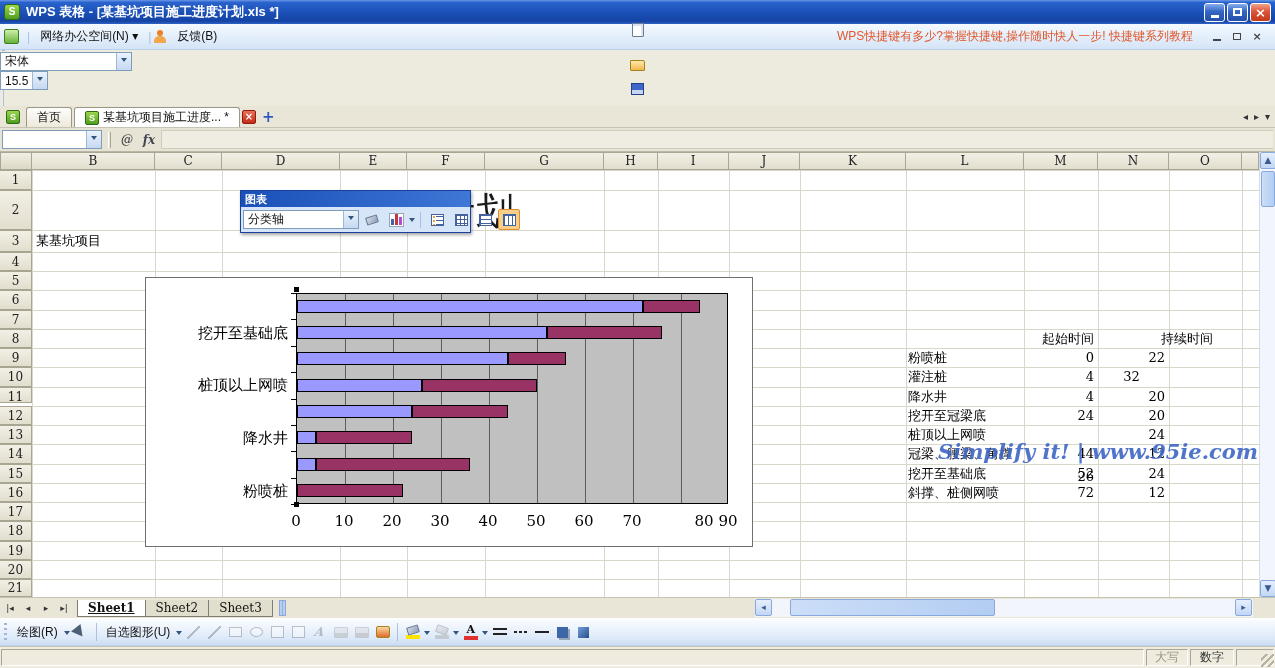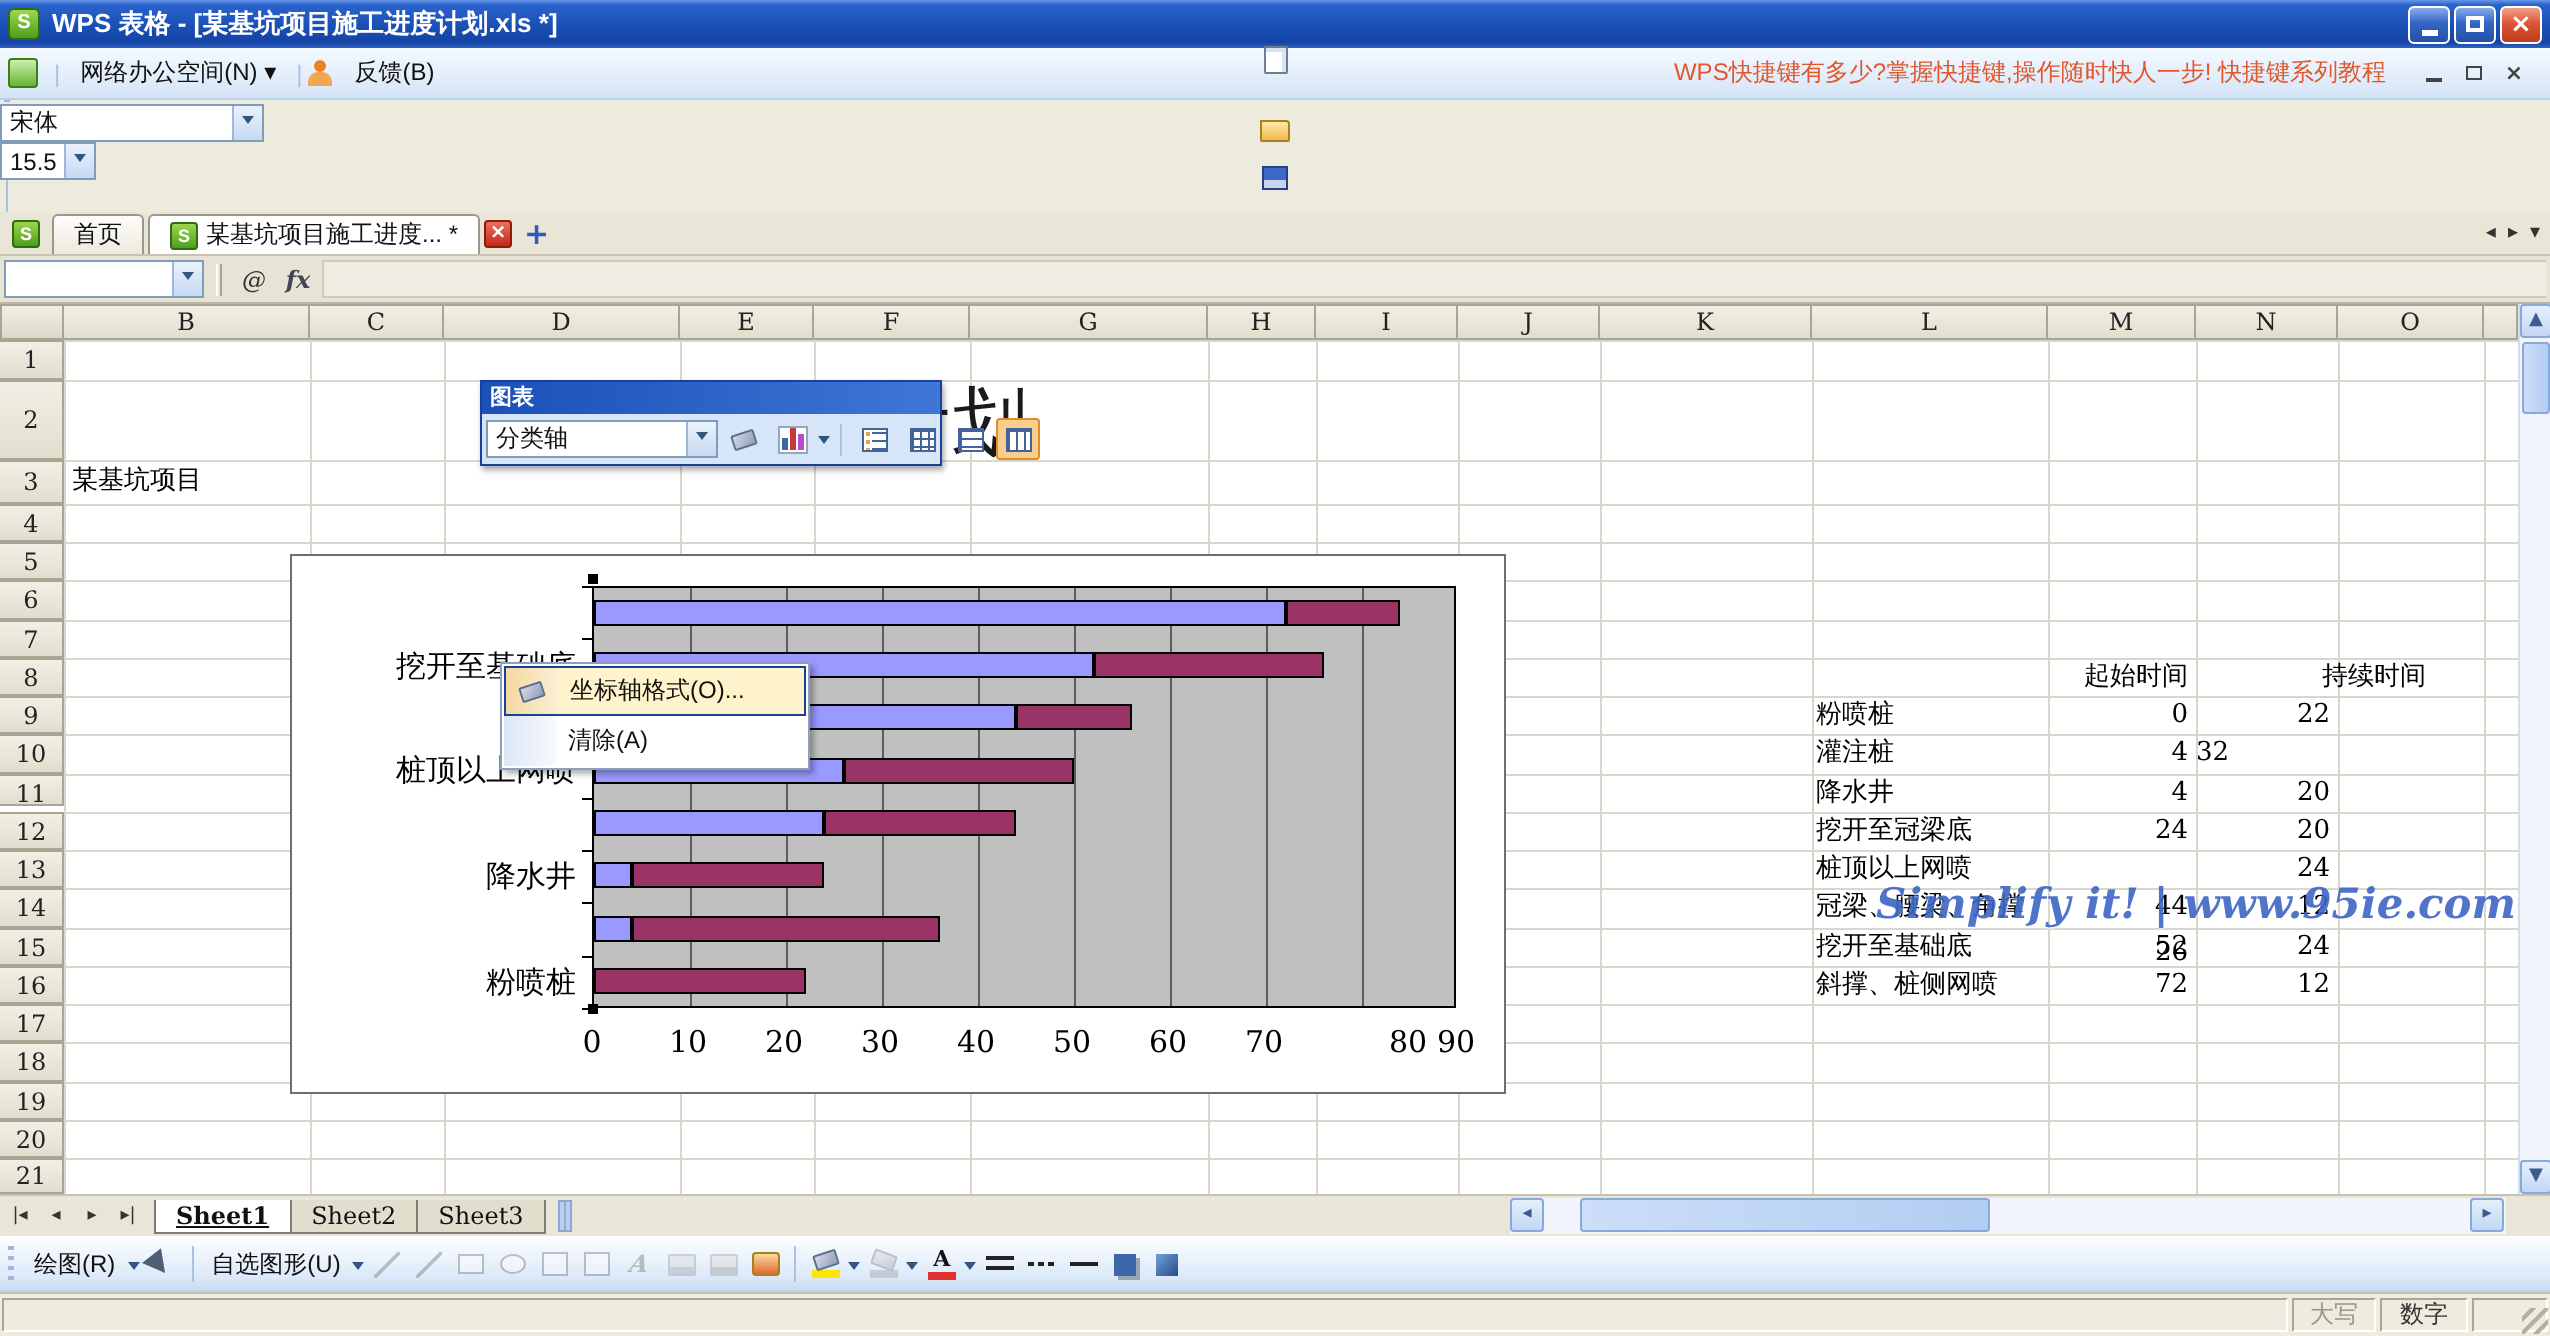--- a/index.html
+++ b/index.html
@@ -470,21 +470,21 @@
       </div>
     <div id="celltexts">
         <div class="ctext" style="left: 36px; top: 81px;">某基坑项目</div>
         <div class="ctext" style="left: 1024px; top: 179px; width: 70px; text-align: right;">起始时间</div>
         <div class="ctext" style="left: 1098px; top: 179px; width: 67px; text-align: right; margin-left: 48px;">持续时间</div>
         <div class="ctext" style="left: 908px; top: 198px;">粉喷桩</div>
         <div class="ctext" style="left: 1024px; top: 198px; width: 70px; text-align: right;">0</div>
         <div class="ctext" style="left: 1098px; top: 198px; width: 67px; text-align: right;">22</div>
         <div class="ctext" style="left: 908px; top: 217px;">灌注桩</div>
         <div class="ctext" style="left: 1024px; top: 217px; width: 70px; text-align: right;">4</div>
-        <div class="ctext" style="left: 1098px; top: 217px; width: 67px; text-align: left;">32</div>
+        <div class="ctext" style="left: 1098px; top: 217px; width: 67px; text-align: center;">32</div>
         <div class="ctext" style="left: 908px; top: 237px;">降水井</div>
         <div class="ctext" style="left: 1024px; top: 237px; width: 70px; text-align: right;">4</div>
         <div class="ctext" style="left: 1098px; top: 237px; width: 67px; text-align: right;">20</div>
         <div class="ctext" style="left: 908px; top: 256px;">挖开至冠梁底</div>
         <div class="ctext" style="left: 1024px; top: 256px; width: 70px; text-align: right;">24</div>
         <div class="ctext" style="left: 1098px; top: 256px; width: 67px; text-align: right;">20</div>
         <div class="ctext" style="left: 908px; top: 275px;">桩顶以上网喷</div>
         <div class="ctext" style="left: 1024px; top: 275px; width: 70px; text-align: right; margin-top: 42px;">26</div>
         <div class="ctext" style="left: 1098px; top: 275px; width: 67px; text-align: right;">24</div>
         <div class="ctext" style="left: 908px; top: 294px;">冠梁、腰梁、角撑</div>
@@ -587,32 +587,20 @@
         </div>
       <div class="ctbtn">
           <div class="gridico" style="background-size:13px 4px;"></div>
         </div>
       <div class="ctbtn hl">
           <div class="gridico" style="background-size:4px 12px;"></div>
         </div>
     </div>
   </div>
 
-  <div id="ctxmenu">
-    <div class="mitem hl">
-      <div class="strip">
-          <div class="bucket"></div>
-        </div>
-      <div class="lab">坐标轴格式(O)...</div>
-    </div>
-    <div class="mitem">
-      <div class="strip"></div>
-      <div class="lab">清除(A)</div>
-    </div>
-  </div>
 
   <div id="vscroll">
     <div class="sbtn" style="top:0;">▲</div>
     <div class="sthumb" style="left:1px;top:19px;width:14px;height:36px;"></div>
     <div class="sbtn" style="top:428px;">▼</div>
   </div>
 
   <div id="bottombar">
     <span class="navb">|◂</span>
     <span class="navb">◂</span>

